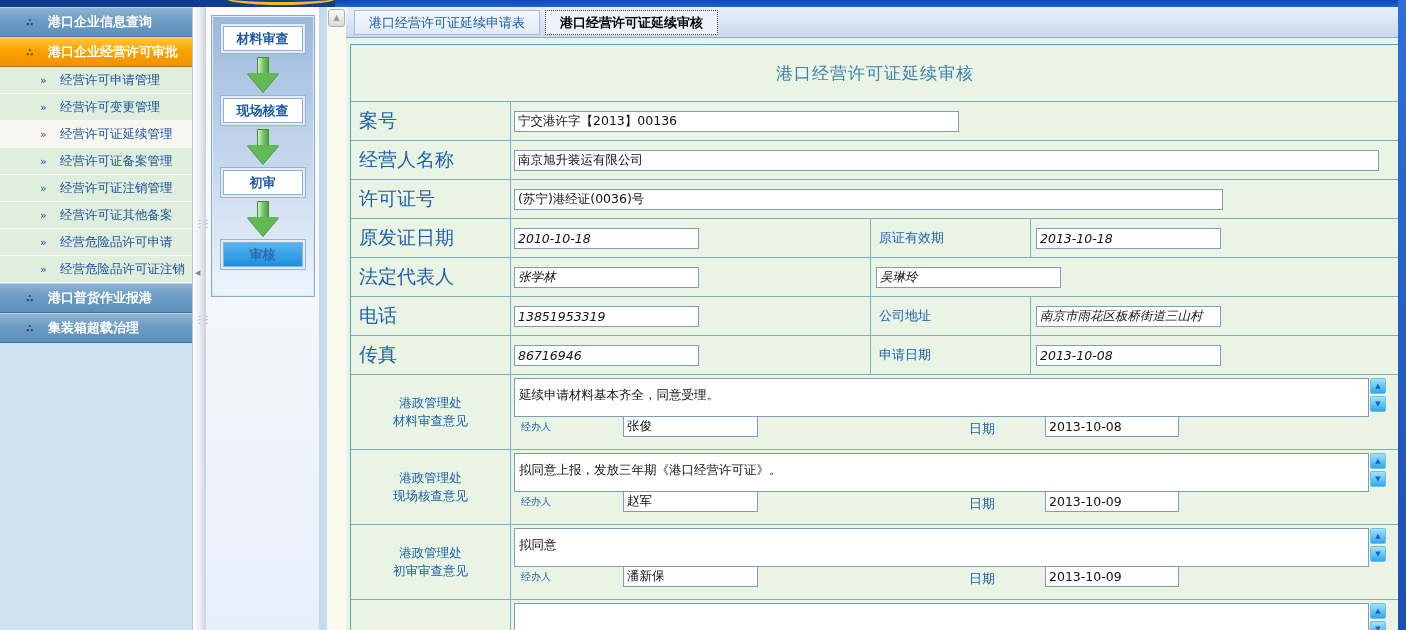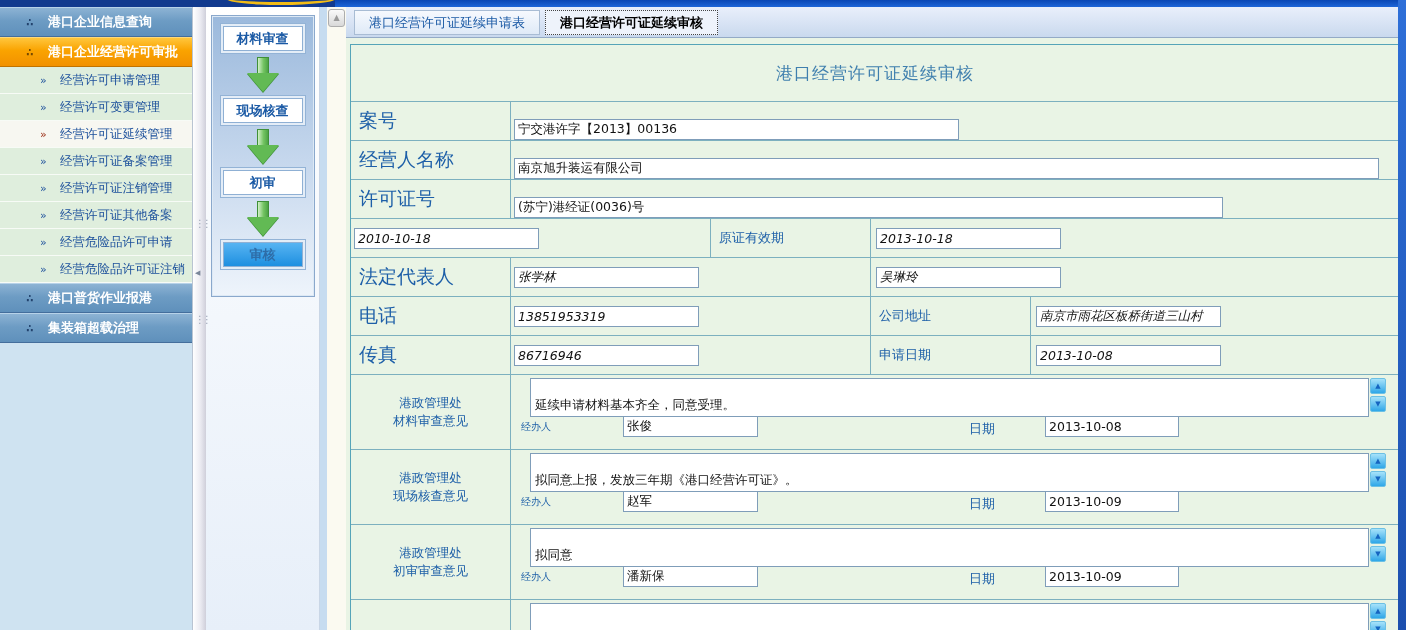--- a/index.html
+++ b/index.html
@@ -80,37 +80,37 @@
   .formbox { width:100%; height:700px; border:1px solid #55a4b8; background:#e9f4e5; }
 
   .trow { display:flex; border-top:1px solid #7cb0bf; }
   .trow:first-child { border-top:none; }
   .titlerow { height:56px; align-items:center; justify-content:center; }
   .form-title { color:#3f7fae; font-size:17px; letter-spacing:1px; }
   .srow { height:39px; }
   .cell { display:flex; align-items:center; }
   .c-label { width:160px; flex:none; border-right:1px solid #7cb0bf; padding-left:8px;
              color:#1d5fa8; font-size:19px; }
-  .c-wide { flex:1; padding-left:3px; min-width:0;align-items:flex-end; }
+  .c-wide { flex:1; padding-left:3px; min-width:0; }
   .c-f1 { width:360px; flex:none; border-right:1px solid #7cb0bf; padding-left:3px; }
   .c-l2 { width:160px; flex:none; border-right:1px solid #7cb0bf; padding-left:8px;
           color:#1d5fa8; font-size:13px; }
   .c-f2 { flex:1; padding-left:5px; min-width:0; }
 
   input.fld { height:21px; border:1px solid #7f9db9; background:#fff; font-family:inherit;
               font-size:12.5px; padding:1px 3px; color:#111; }
   .w445{width:445px;} .w865{width:865px;} .w709{width:709px;} .w185{width:185px;font-style:italic;}
 
   .orow { height:75px; }
   .o-label { width:160px; flex:none; border-right:1px solid #7cb0bf; display:flex;
              flex-direction:column; align-items:center; justify-content:center;
              color:#1d5fa8; font-size:12.5px; line-height:18px; }
   .o-content { flex:1; position:relative; min-width:0; }
-  .ta { position:absolute; left:19px; top:3px; right:30px; height:39px; background:#fff;
-        border:1px solid #7f9db9; font-size:12.5px; color:#111; padding:18px 4px; overflow:hidden; }
+  .ta { position:absolute; left:3px; top:3px; right:30px; height:39px; background:#fff;
+        border:1px solid #7f9db9; font-size:12.5px; color:#111; padding:8px 4px; overflow:hidden; }
   .spin { position:absolute; right:13px; top:3px; width:16px; height:34px;
           display:flex; flex-direction:column; justify-content:space-between; }
   .spin .sbn { height:16px; background:linear-gradient(to bottom,#a6e2fa,#2fa7e8);
                border:1px solid #6cc0e4; color:#1565c0; font-size:7px; line-height:14px;
                text-align:center; border-radius:2px; cursor:pointer; }
   .op-label { position:absolute; left:10px; top:45px; color:#1d5fa8; font-size:10px; }
   .op-input { position:absolute; left:112px; top:41px; width:135px; }
   .dt-label { position:absolute; left:458px; top:45px; color:#1d5fa8; font-size:13px; }
   .dt-input { position:absolute; left:534px; top:41px; width:134px; }
 
@@ -239,20 +239,21 @@
             </div>
         </div>
         <div class="trow srow">
           <div class="cell c-label">许可证号</div>
           <div class="cell c-wide">
               <input class="fld w709" value="(苏宁)港经证(0036)号" style="">
             </div>
         </div>
 
         <div class="trow srow">
+          <div class="cell c-label">原发证日期</div>
           <div class="cell c-f1">
               <input class="fld w185" value="2010-10-18" style="">
             </div>
           <div class="cell c-l2">原证有效期</div>
           <div class="cell c-f2">
               <input class="fld w185" value="2013-10-18" style="">
             </div>
         </div>
         <div class="trow srow">
           <div class="cell c-label">法定代表人</div>

